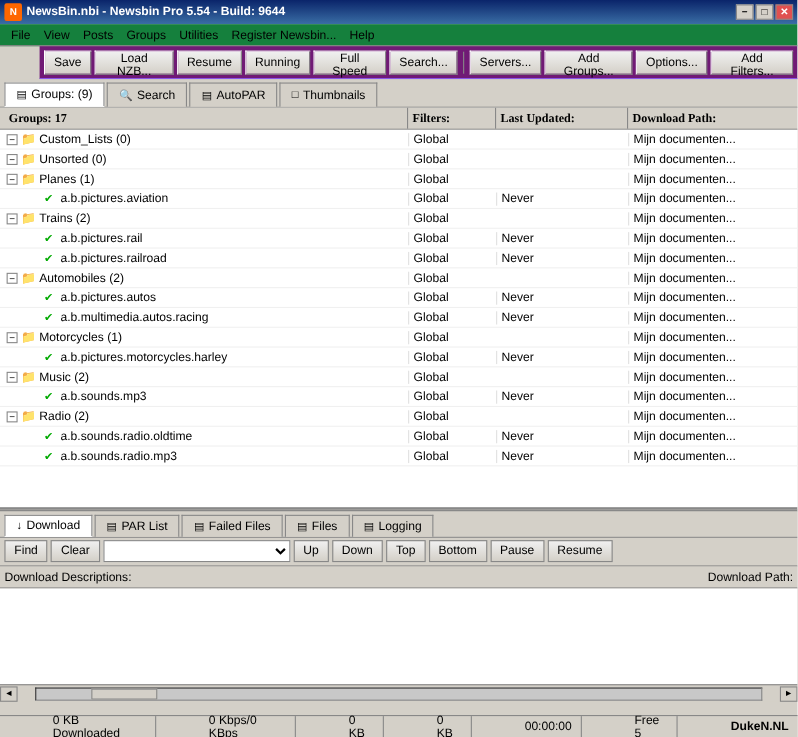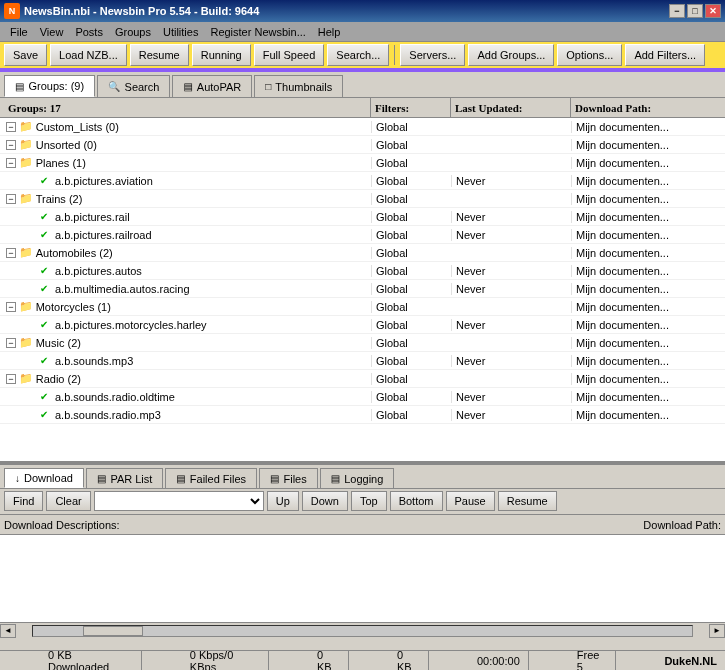--- a/index.html
+++ b/index.html
@@ -53,42 +53,43 @@
       font-size: 9px;
       display: flex;
       align-items: center;
       justify-content: center;
       cursor: pointer;
       color: #000;
     }
 
     
     .menu-bar {
-      background: #a3a3a3;
+      background: #15803d;
       height: 20px;
       display: flex;
       align-items: center;
       padding: 0 4px;
       border-bottom: 1px solid #888;
     }
     .menu-item {
       padding: 2px 6px;
       cursor: pointer;
       font-size: 11px;
     }
 
     
     .toolbar {
-      background: #fde047;
+      background: #701a75;
       height: 30px;
       display: flex;
       align-items: center;
       padding: 2px 4px;
       gap: 3px;
-      border-bottom: 4px solid #8b5cf6;
+      border-bottom: 1px solid #8b5cf6;
+      margin-left: 36px;
     }
     .tb-btn {
       height: 22px;
       padding: 0 8px;
       background: linear-gradient(to bottom, #f0f0f0, #d4d0c8);
       border: 1px solid #888;
       border-top-color: #fff;
       border-left-color: #fff;
       cursor: pointer;
       font-size: 11px;

